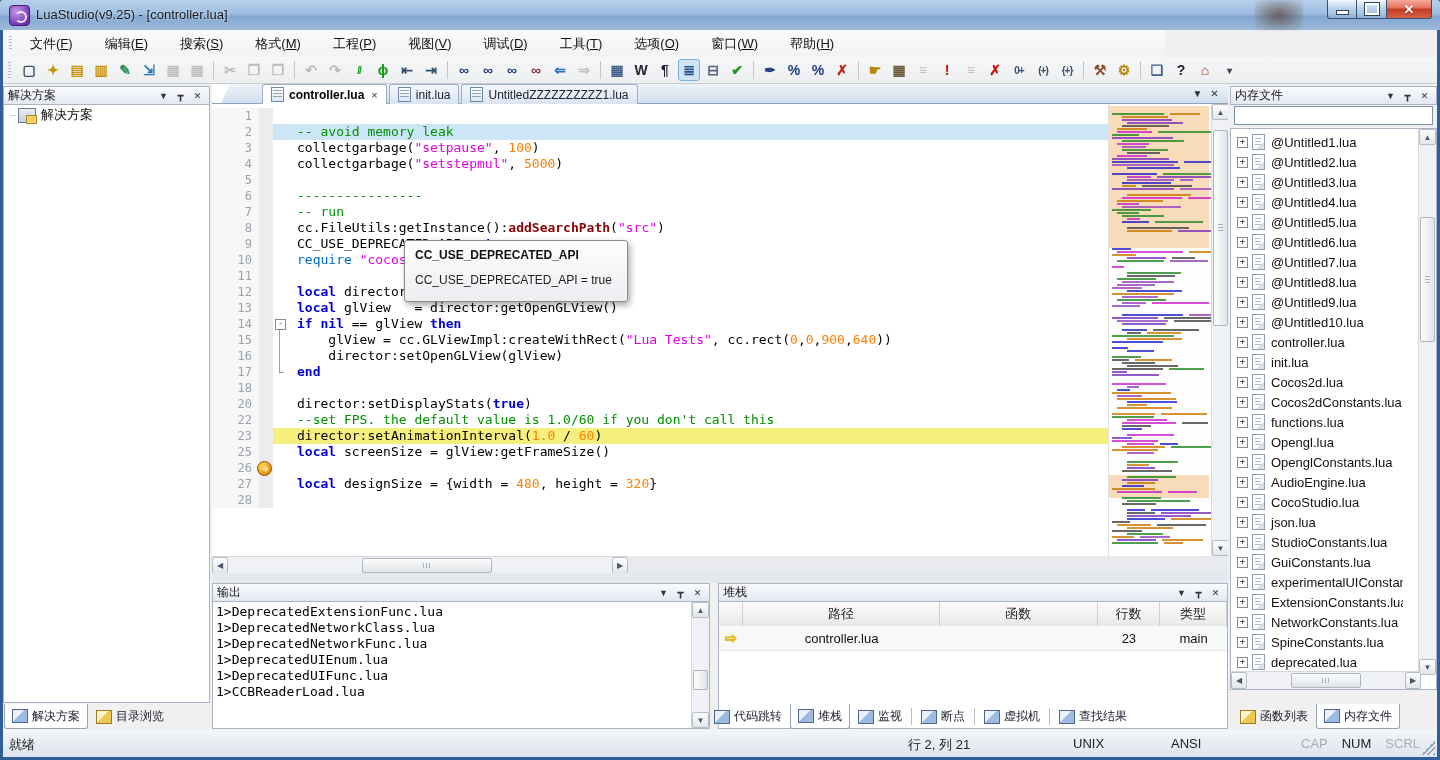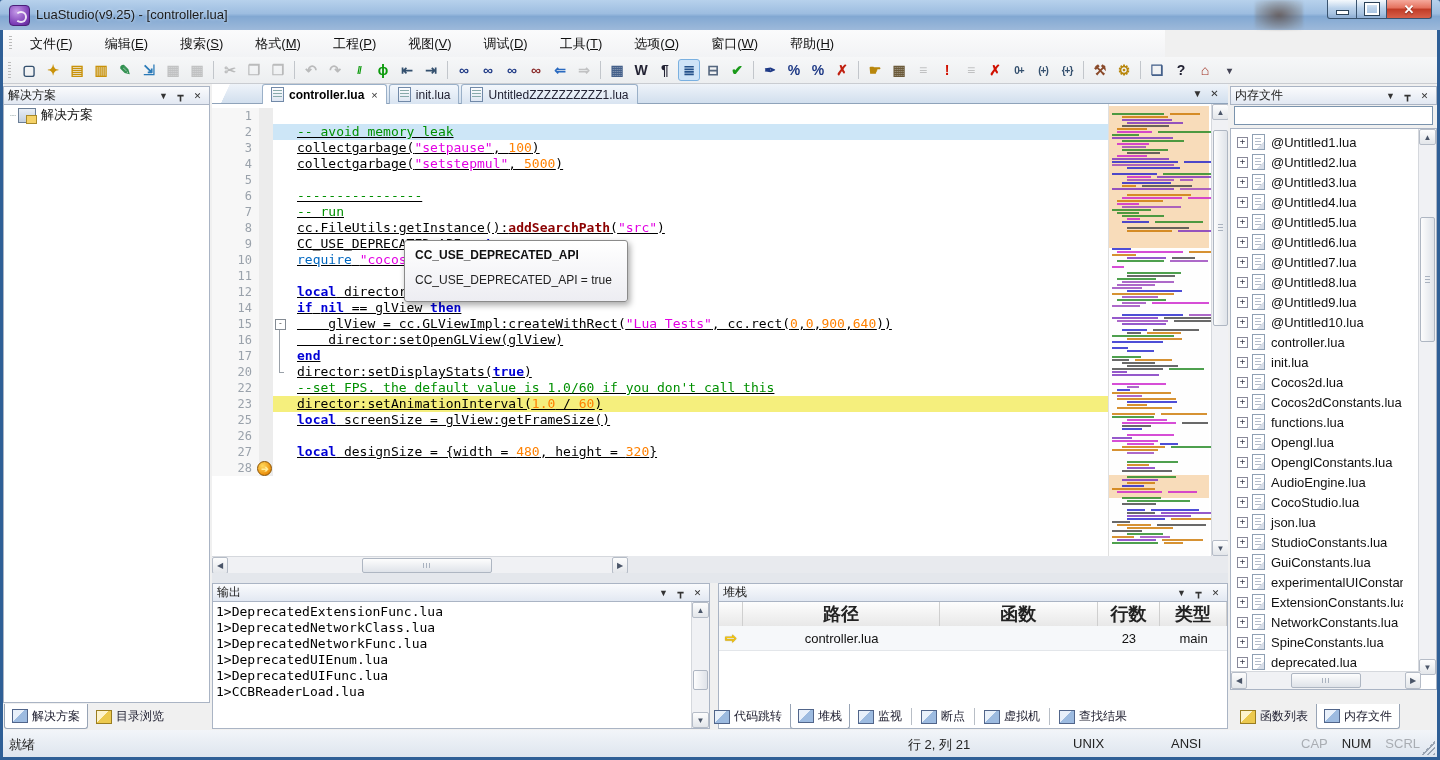--- a/index.html
+++ b/index.html
@@ -85,21 +85,21 @@
   .doctab .doc-ico:after{content:"";position:absolute;left:1px;top:2px;right:1px;height:1px;background:#8aa;box-shadow:0 3px 0 #8aa,0 6px 0 #8aa;}
   .doctab .tclose{margin-left:7px;color:#333;font-size:11px;font-weight:normal;}
   #tabbar-ctrl{margin-left:auto;display:flex;align-items:center;padding-right:6px;}
   #tabbar-ctrl .hbtn{font-size:10px;}
   #tabbar-lead{width:50px;background:linear-gradient(115deg,#fff 30%,transparent 31%);}
   #editor{position:absolute;left:212px;top:104px;width:1016px;height:452px;background:#fff;overflow:hidden;}
   .row{height:16px;display:flex;}
   .ln{width:40px;text-align:right;padding-right:7px;color:#9aa2ab;flex:none;
       font:12px/16px "DejaVu Sans Mono",monospace;background:#f7f7f7;}
   .gut{width:14px;flex:none;background:#ececec;}
-  .codecell{width:852px;flex:none;font:13px/16px "DejaVu Sans Mono",monospace;white-space:pre;padding-left:24px;box-sizing:border-box;text-decoration:underline;}
+  .codecell{width:852px;flex:none;font:13px/16px "DejaVu Sans Mono",monospace;white-space:pre;padding-left:24px;box-sizing:border-box;}
   .hl-current .codecell{background:#cde6f7;}
   .hl-exec .codecell{background:#f5ef7d;}
   .cm{color:#009000;} .kw{color:#0000d6;font-weight:bold;} .kw2{color:#0067c0;}
   .str{color:#e300e3;} .num{color:#ff8000;} .fn{color:#8b0000;font-weight:bold;} .pl{color:#000;}
   #fold-box{position:absolute;left:63px;width:9px;height:9px;border:1px solid #848b93;background:#fff;
     font:8px/8px "DejaVu Sans Mono",monospace;text-align:center;color:#555;}
   #fold-line{position:absolute;left:67px;width:1px;background:#9aa1a9;}
   #fold-end{position:absolute;left:67px;width:5px;height:1px;background:#9aa1a9;}
   #exec-marker{position:absolute;left:45px;width:13px;height:13px;border-radius:50%;
     background:radial-gradient(circle at 35% 30%,#ffd95e,#ee9612 65%,#c96f00);border:1px solid #8a5200;
@@ -135,22 +135,22 @@
   .expander{width:9px;height:9px;border:1px solid #889;background:#fff;font:9px/7px "DejaVu Sans Mono",monospace;
     text-align:center;color:#334;flex:none;margin:0 4px 0 6px;}
   .ficon{width:11px;height:14px;background:linear-gradient(135deg,#ffffff 70%,#d8dee8 71%),#fff;border:1px solid #8fa0b4;
     flex:none;margin-right:6px;position:relative;}
   .ficon:after{content:"";position:absolute;left:2px;top:3px;width:6px;height:1px;background:#b3bcc9;
     box-shadow:0 3px 0 #b3bcc9,0 6px 0 #b3bcc9;}
   
   .outline-text{font:13px/16px "DejaVu Sans Mono",monospace;color:#000;white-space:pre;}
   #stack-colhdr{position:absolute;display:flex;height:24px;
     background:linear-gradient(#fdfdfd,#e8e8e8);border-bottom:1px solid #c5c5c5;}
-  .scol{box-sizing:border-box;border-right:1px solid #cfcfcf;font-size:18px;color:#222;
-    display:flex;align-items:center;justify-content:center;font-weight:bold;}
+  .scol{box-sizing:border-box;border-right:1px solid #cfcfcf;font-size:13px;color:#222;
+    display:flex;align-items:center;justify-content:center;}
   .srow{position:absolute;display:flex;height:24px;background:#f6f8fa;border-bottom:1px solid #e3e6ea;font-size:13px;color:#111;}
   .scell{box-sizing:border-box;display:flex;align-items:center;justify-content:center;}
   .arrow-cur{color:#f4c50e;font-weight:bold;font-size:14px;text-shadow:0 0 1px #8a6d00;}
   
   #statusbar{position:absolute;left:3px;top:730px;width:1434px;height:27px;
     background:linear-gradient(#f2f5f9,#dee5ee);font-size:13px;color:#222;}
   #statusbar .sfield{position:absolute;top:6px;}
   .ind-on{color:#222;} .ind-off{color:#a9adb3;}
   #sizegrip{position:absolute;right:2px;bottom:2px;width:14px;height:14px;
     background:
@@ -355,38 +355,48 @@
           <span class="ln">11</span>
           <span class="gut"></span>
           <span class="codecell"></span>
         </div>
         <div class="row">
           <span class="ln">12</span>
           <span class="gut"></span>
           <span class="codecell"><span class="kw">local</span><span class="pl"> director = cc.Director:getInstance()</span></span>
         </div>
         <div class="row">
+          <span class="ln">13</span>
+          <span class="gut"></span>
+          <span class="codecell"><span class="kw">local</span><span class="pl"> glView   = director:getOpenGLView()</span></span>
+        </div>
+        <div class="row">
           <span class="ln">14</span>
           <span class="gut"></span>
           <span class="codecell"><span class="kw">if</span><span class="pl"> </span><span class="kw">nil</span><span class="pl"> == glView </span><span class="kw">then</span></span>
         </div>
         <div class="row">
           <span class="ln">15</span>
           <span class="gut"></span>
           <span class="codecell"><span class="pl">    glView = cc.GLViewImpl:createWithRect(</span><span class="str">"Lua Tests"</span><span class="pl">, cc.rect(</span><span class="num">0</span><span class="pl">,</span><span class="num">0</span><span class="pl">,</span><span class="num">900</span><span class="pl">,</span><span class="num">640</span><span class="pl">))</span></span>
         </div>
         <div class="row">
           <span class="ln">16</span>
           <span class="gut"></span>
           <span class="codecell"><span class="pl">    director:setOpenGLView(glView)</span></span>
         </div>
         <div class="row">
           <span class="ln">17</span>
           <span class="gut"></span>
           <span class="codecell"><span class="kw">end</span></span>
+        </div>
+        <div class="row">
+          <span class="ln">18</span>
+          <span class="gut"></span>
+          <span class="codecell"></span>
         </div>
         <div class="row">
           <span class="ln">20</span>
           <span class="gut"></span>
           <span class="codecell"><span class="pl">director:setDisplayStats(</span><span class="kw">true</span><span class="pl">)</span></span>
         </div>
         <div class="row">
           <span class="ln">22</span>
           <span class="gut"></span>
           <span class="codecell"><span class="cm">--set FPS. the default value is 1.0/60 if you don't call this</span></span>

